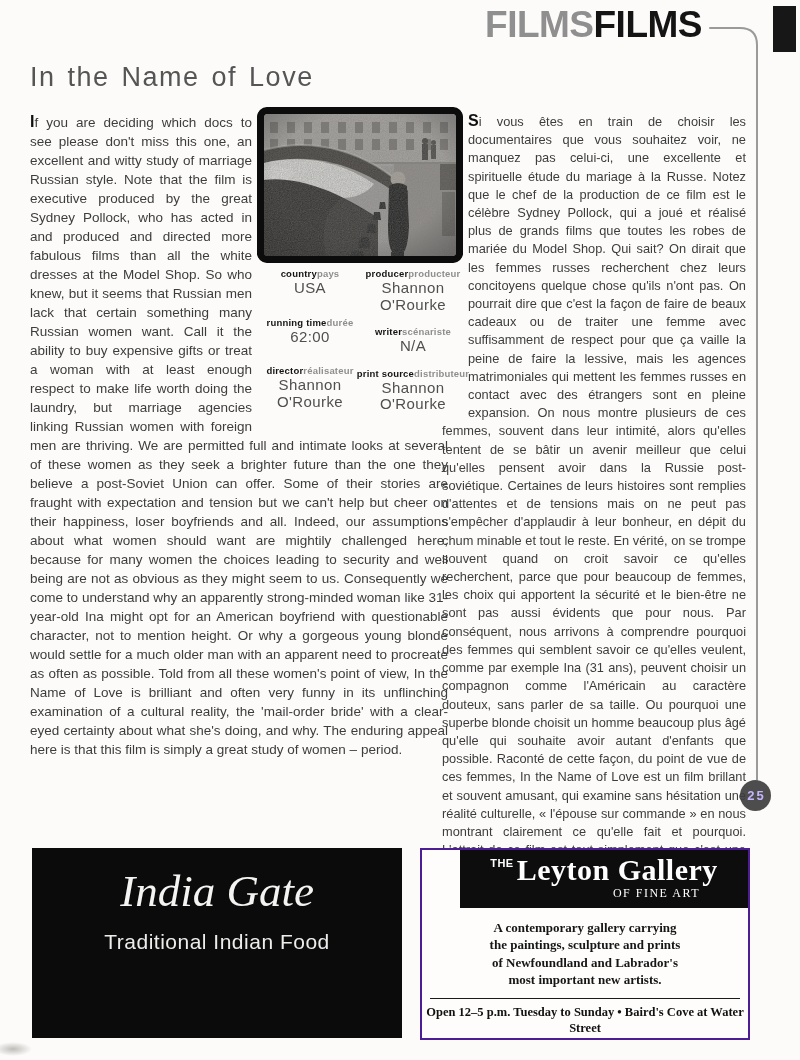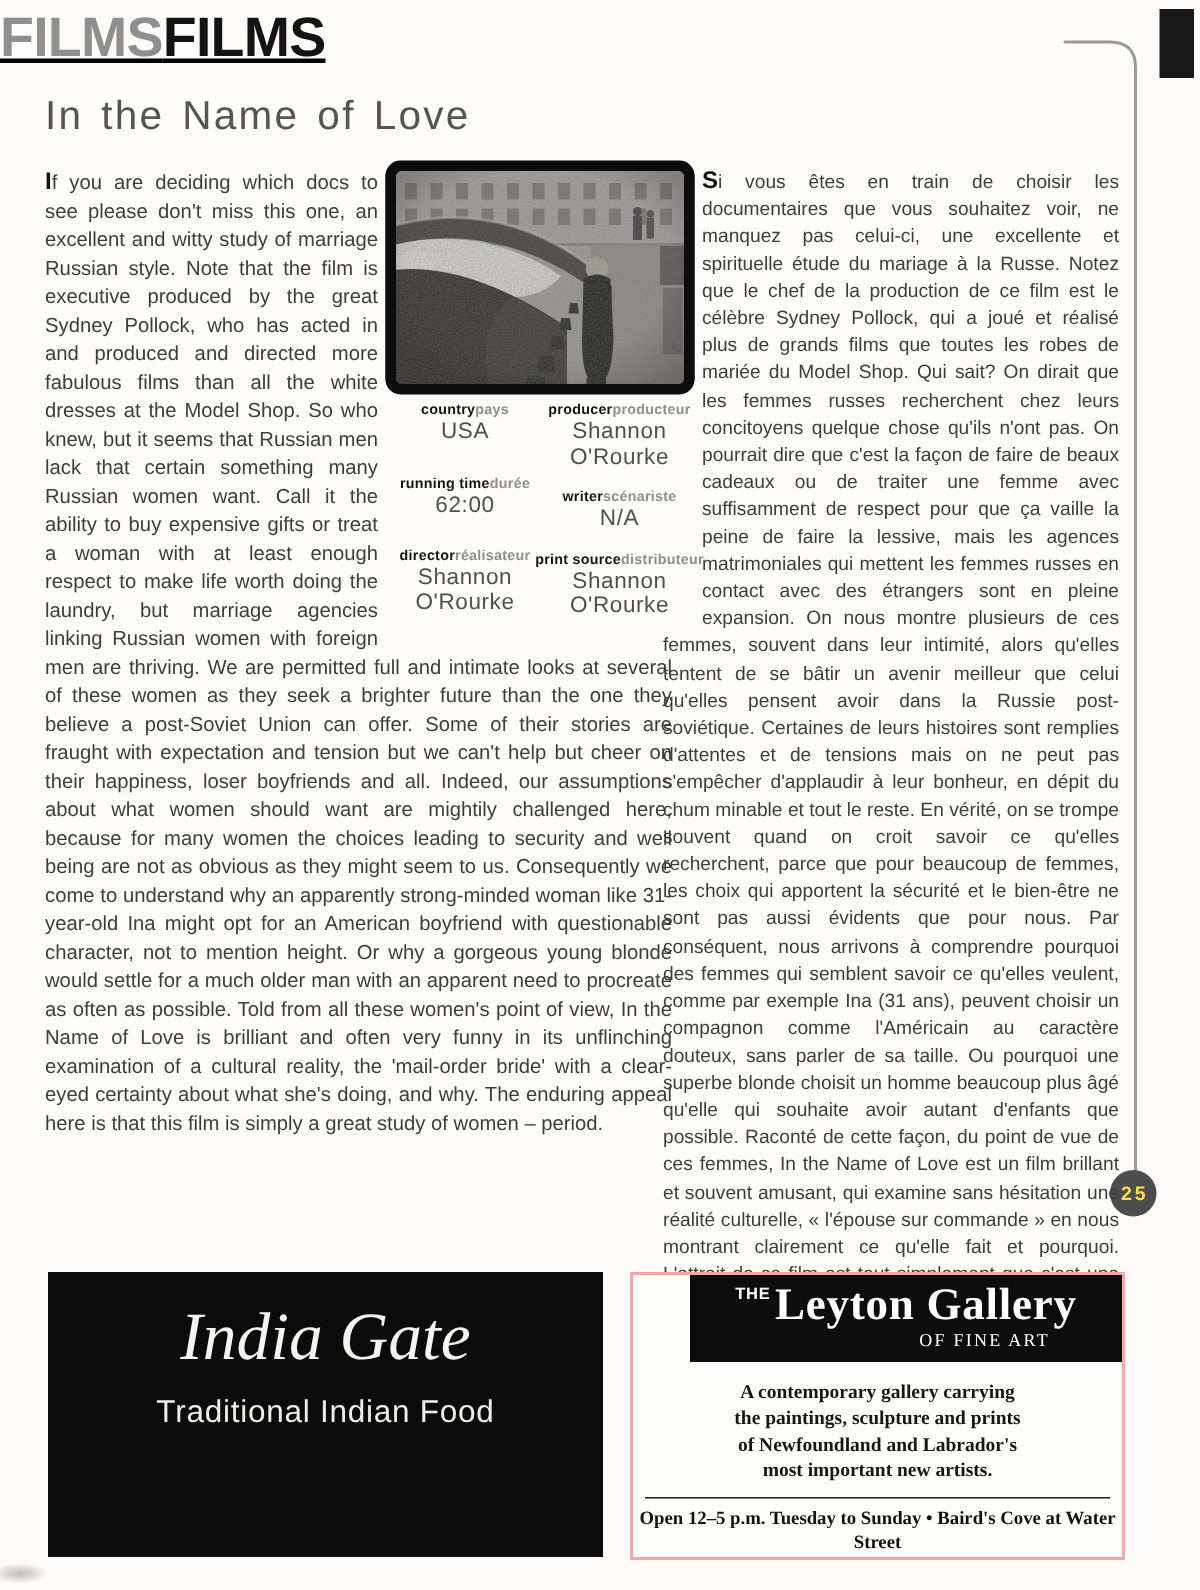--- a/index.html
+++ b/index.html
@@ -1,28 +1,28 @@
 <!DOCTYPE html>
 <html><head>
 <meta charset="utf-8">
 <style>
   html,body{margin:0;padding:0;}
   body{width:800px;height:1060px;overflow:hidden;background:#e9e7e3;}
   .page{position:relative;width:800px;height:1060px;background:#fcfbf9;font-family:"Liberation Sans",sans-serif;}
 
   
-  .hdr{position:absolute;top:6px;left:0;width:702px;
-       font-size:37px;font-weight:bold;letter-spacing:-0.5px;line-height:1;text-decoration:underline;}
+  .hdr{position:absolute;top:6px;left:0;width:702px;text-align:right;
+       font-size:37px;font-weight:bold;letter-spacing:-0.5px;line-height:1;}
   .hdr .g{color:#8f8f8f;} .hdr .b{color:#141414;}
   .corner-tab{position:absolute;left:773px;top:6px;width:23px;height:46px;background:#171717;}
 
   
   .rule-svg{position:absolute;left:700px;top:18px;width:64px;height:770px;}
   .page-circle{position:absolute;left:740px;top:780px;width:31px;height:31px;border-radius:50%;
-       background:#4d4d4d;color:#fde047;font-size:13px;font-weight:bold;letter-spacing:2px;
+       background:#4d4d4d;color:#c4b5fd;font-size:13px;font-weight:bold;letter-spacing:2px;
        display:flex;align-items:center;justify-content:center;padding-left:2px;box-sizing:border-box;}
 
   
   .title{position:absolute;left:30px;top:62px;font-size:27px;color:#555;
        letter-spacing:1.5px;word-spacing:3px;}
 
   
   .still{position:absolute;left:256px;top:106px;width:208px;height:158px;}
   .still svg{display:block;width:208px;height:158px;}
 
@@ -44,21 +44,21 @@
 
   
   .ad-india{position:absolute;left:32px;top:848px;width:370px;height:190px;background:#0b0b0b;
        color:#f4f4f2;text-align:center;box-sizing:border-box;}
   .ig-name{font-family:"Liberation Serif",serif;font-style:italic;font-size:45px;padding-top:17px;}
   .ig-tagline{font-size:21px;margin-top:13px;letter-spacing:0.5px;color:#ededeb;}
   .ig-address{font-size:16.5px;line-height:1.32;margin-top:24px;color:#f0f0ee;}
 
   
   .ad-leyton{position:absolute;left:420px;top:848px;width:330px;height:192px;background:#fefdfb;
-       border:2px solid #fca5a5;box-sizing:border-box;}
+       border:2px solid #4c1d95;box-sizing:border-box;}
   .ley-header{margin-left:38px;height:58px;background:#0d0d0d;color:#fff;padding-top:5px;box-sizing:border-box;}
   .ley-line1{text-align:center;line-height:1;}
   .ley-the{font-size:11px;font-weight:bold;letter-spacing:0.5px;vertical-align:13px;margin-right:3px;}
   .ley-name{font-family:"Liberation Serif",serif;font-size:30px;font-weight:bold;letter-spacing:0.5px;}
   .ley-sub{text-align:right;padding-right:48px;font-size:12px;letter-spacing:1.5px;margin-top:1px;font-family:Liberation Serif, serif;}
   .ley-body{text-align:center;font-family:"Liberation Serif",serif;font-size:13px;font-weight:bold;
        line-height:1.34;margin-top:11px;color:#161616;}
   .ley-divider{margin:9px 8px 0 8px;border-top:1.5px solid #1a1a1a;}
   .ley-hours{text-align:center;font-family:"Liberation Serif",serif;font-size:12.5px;font-weight:bold;
        line-height:1.3;margin-top:5px;color:#111;}

